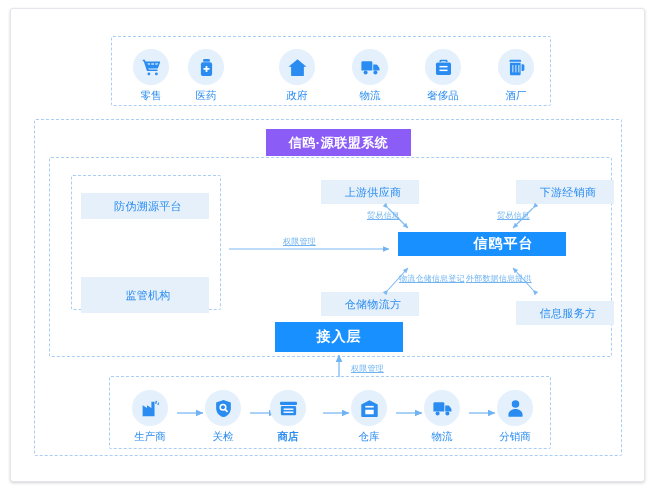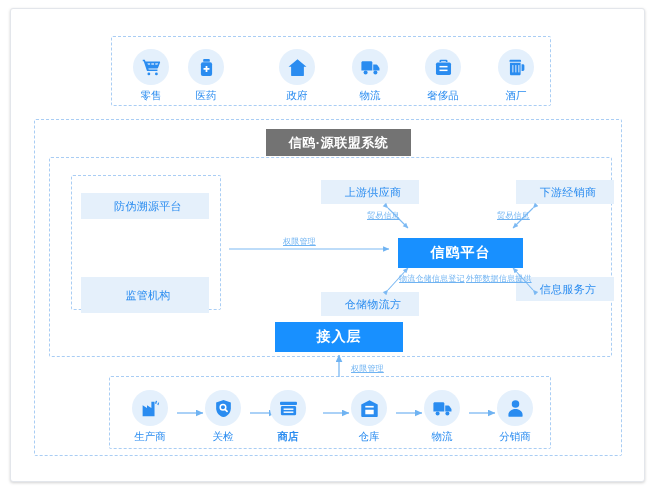--- a/index.html
+++ b/index.html
@@ -19,21 +19,21 @@
   .dash{position:absolute;border:1px dashed #a9cdf4;box-sizing:border-box;border-radius:2px;}
   #industry-box{left:100px;top:27px;width:440px;height:70px;}
   #system-box{left:23px;top:110px;width:588px;height:337px;}
   #platform-box{left:38px;top:148px;width:563px;height:200px;}
   #left-actor-box{left:60px;top:166px;width:150px;height:135px;}
   #chain-box{left:98px;top:367px;width:442px;height:73px;}
 
   
   #system-title{
     position:absolute;left:255px;top:120px;width:145px;height:27px;
-    background:#737373;color:#fff;font-size:13px;font-weight:bold;
+    background:#8b5cf6;color:#fff;font-size:13px;font-weight:bold;
     display:flex;align-items:center;justify-content:center;letter-spacing:.5px;
     z-index:5;
   }
   
   .ind-item{position:absolute;width:60px;text-align:center;top:40px;}
   .circle{
     width:36px;height:36px;border-radius:50%;background:#e4f0fc;
     margin:0 auto;display:flex;align-items:center;justify-content:center;
   }
   .circle svg{display:block;}
@@ -45,29 +45,29 @@
     display:flex;align-items:center;justify-content:center;letter-spacing:.3px;padding-left:6px;
   }
   
   #actor-0{left:70px;top:184px;width:122px;height:26px;}
   #actor-1{left:70px;top:226px;width:122px;height:26px;}
   #actor-2{left:70px;top:268px;width:122px;height:36px;}
   
   #role-upstream{left:310px;top:171px;width:92px;height:24px;}
   #role-downstream{left:505px;top:171px;width:92px;height:24px;}
   #role-warehouse{left:310px;top:283px;width:92px;height:24px;}
-  #role-infoservice{left:505px;top:268px;width:92px;height:24px;}
+  #role-infoservice{left:505px;top:292px;width:92px;height:24px;}
 
   
   .blue-box{
     position:absolute;background:#1890ff;color:#fff;
     display:flex;align-items:center;justify-content:center;
     font-weight:bold;letter-spacing:1px;
   }
-  #platform-core{left:387px;top:229px;width:125px;height:30px;font-size:14px;}
+  #platform-core{left:387px;top:223px;width:125px;height:24px;font-size:14px;padding-left:43px;}
   #access-layer{left:264px;top:313px;width:128px;height:30px;font-size:14px;}
 
   
   .arrow-text{position:absolute;font-size:8px;color:#6fb3f2;white-space:nowrap;letter-spacing:.2px;text-decoration:underline;}
   #t-perm-main{left:272px;top:227px;}
   #t-trade-left{left:356px;top:201px;}
   #t-trade-right{left:486px;top:201px;}
   #t-logistics{left:388px;top:264px;}
   #t-external{left:455px;top:264px;}
   #t-perm-access{left:340px;top:354px;}

